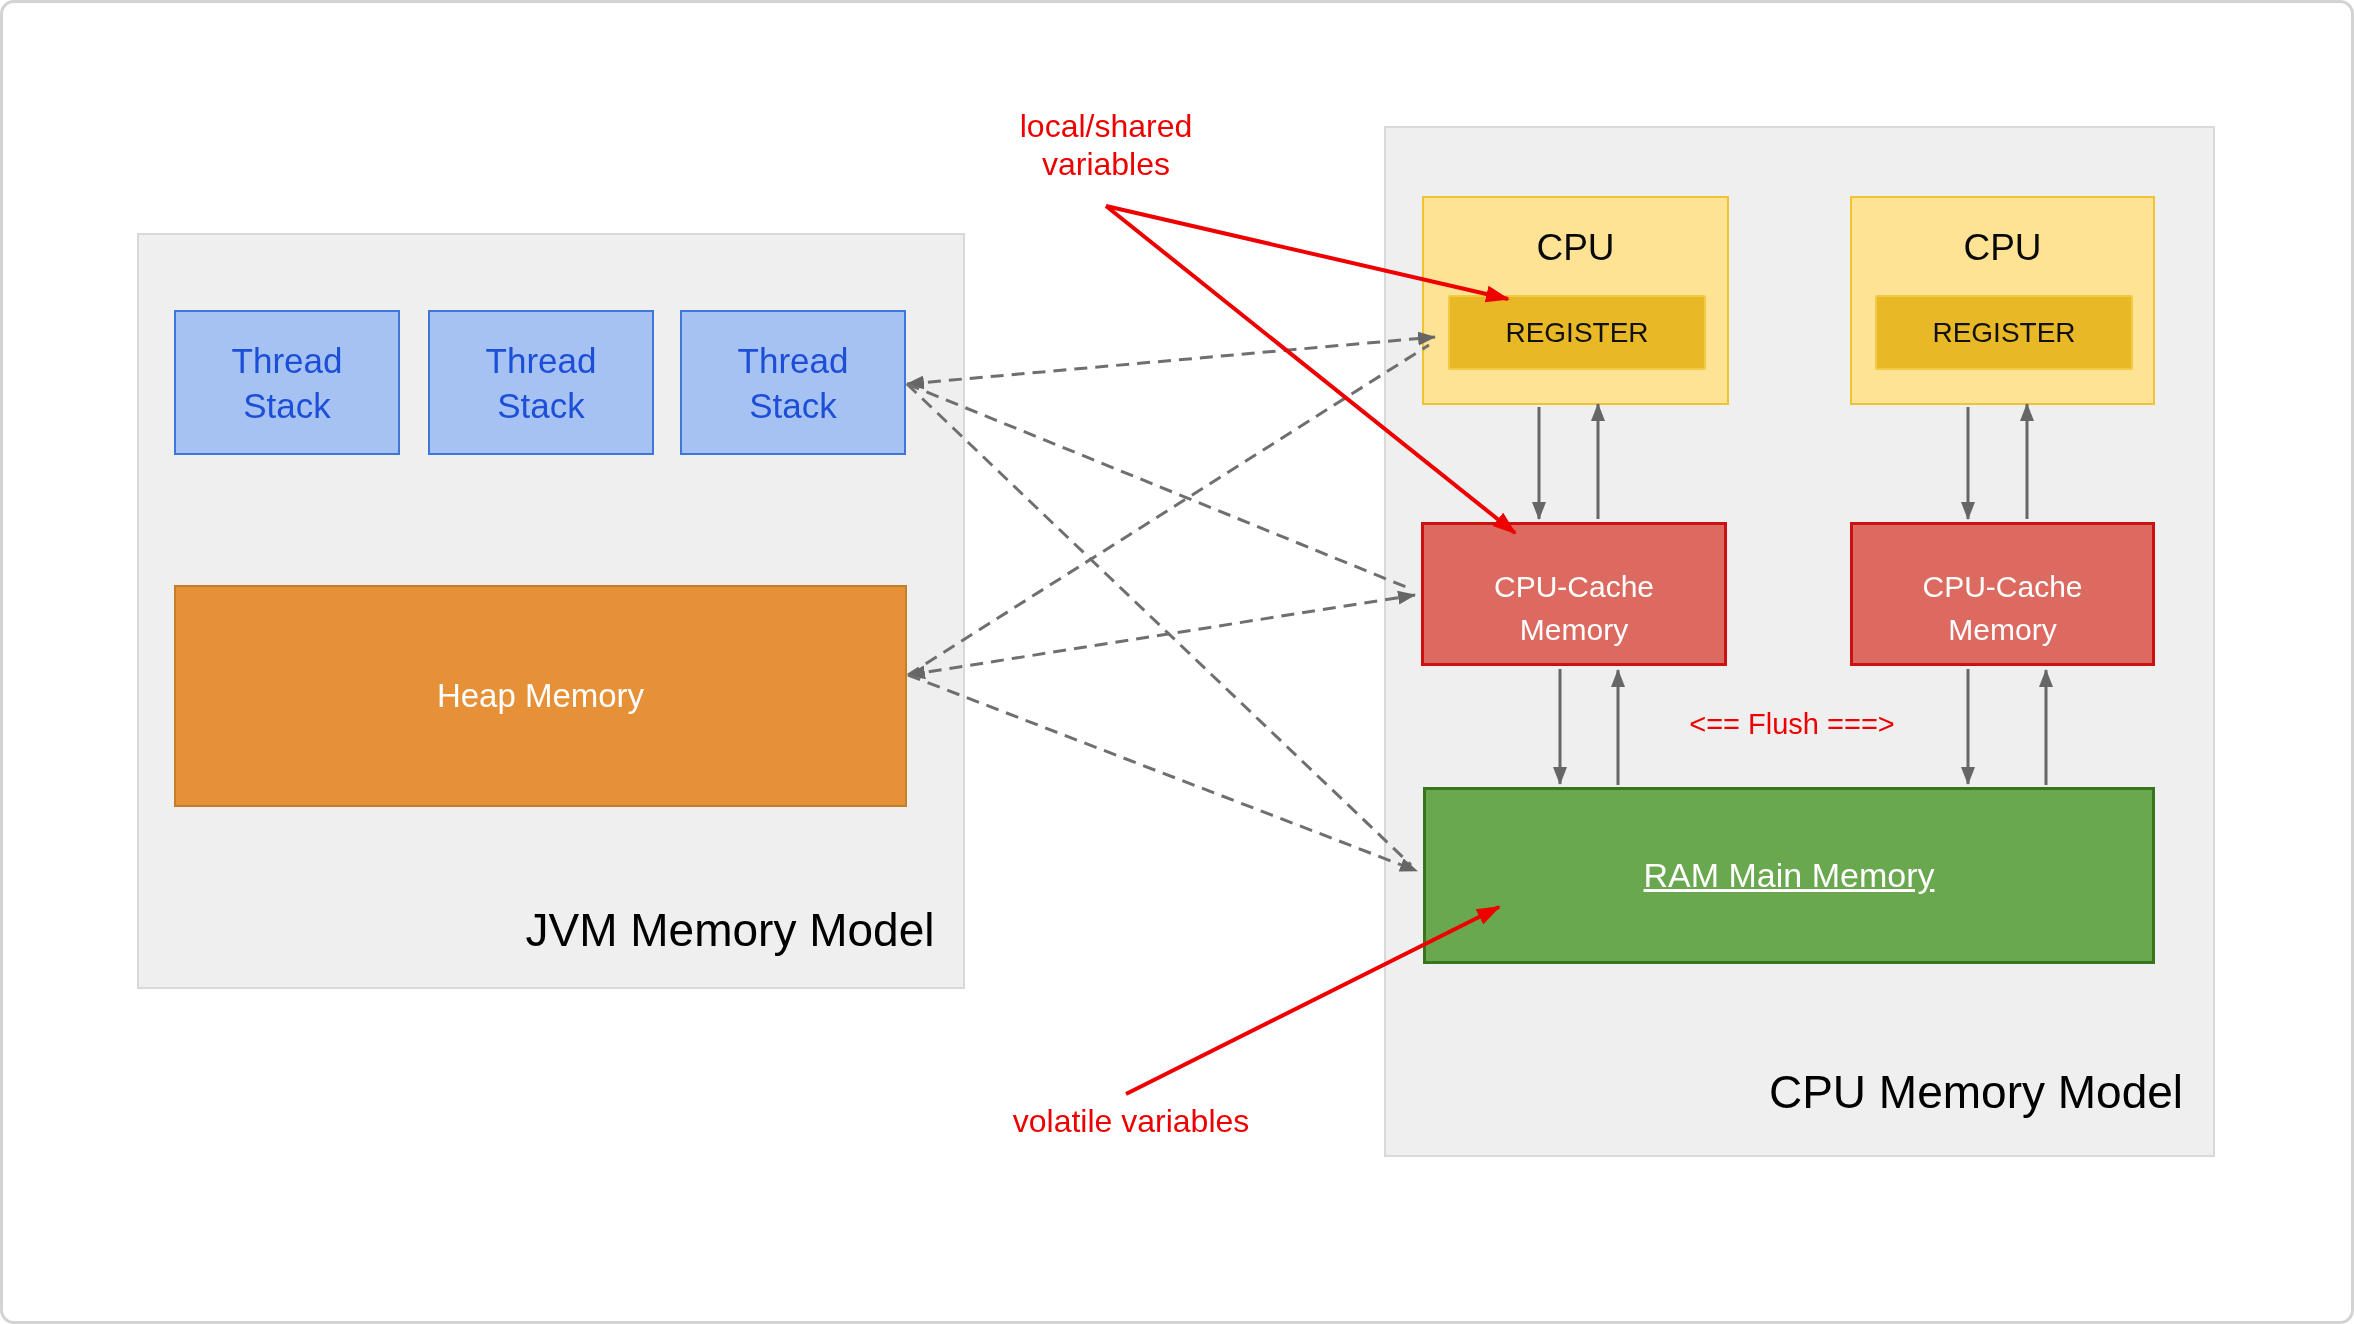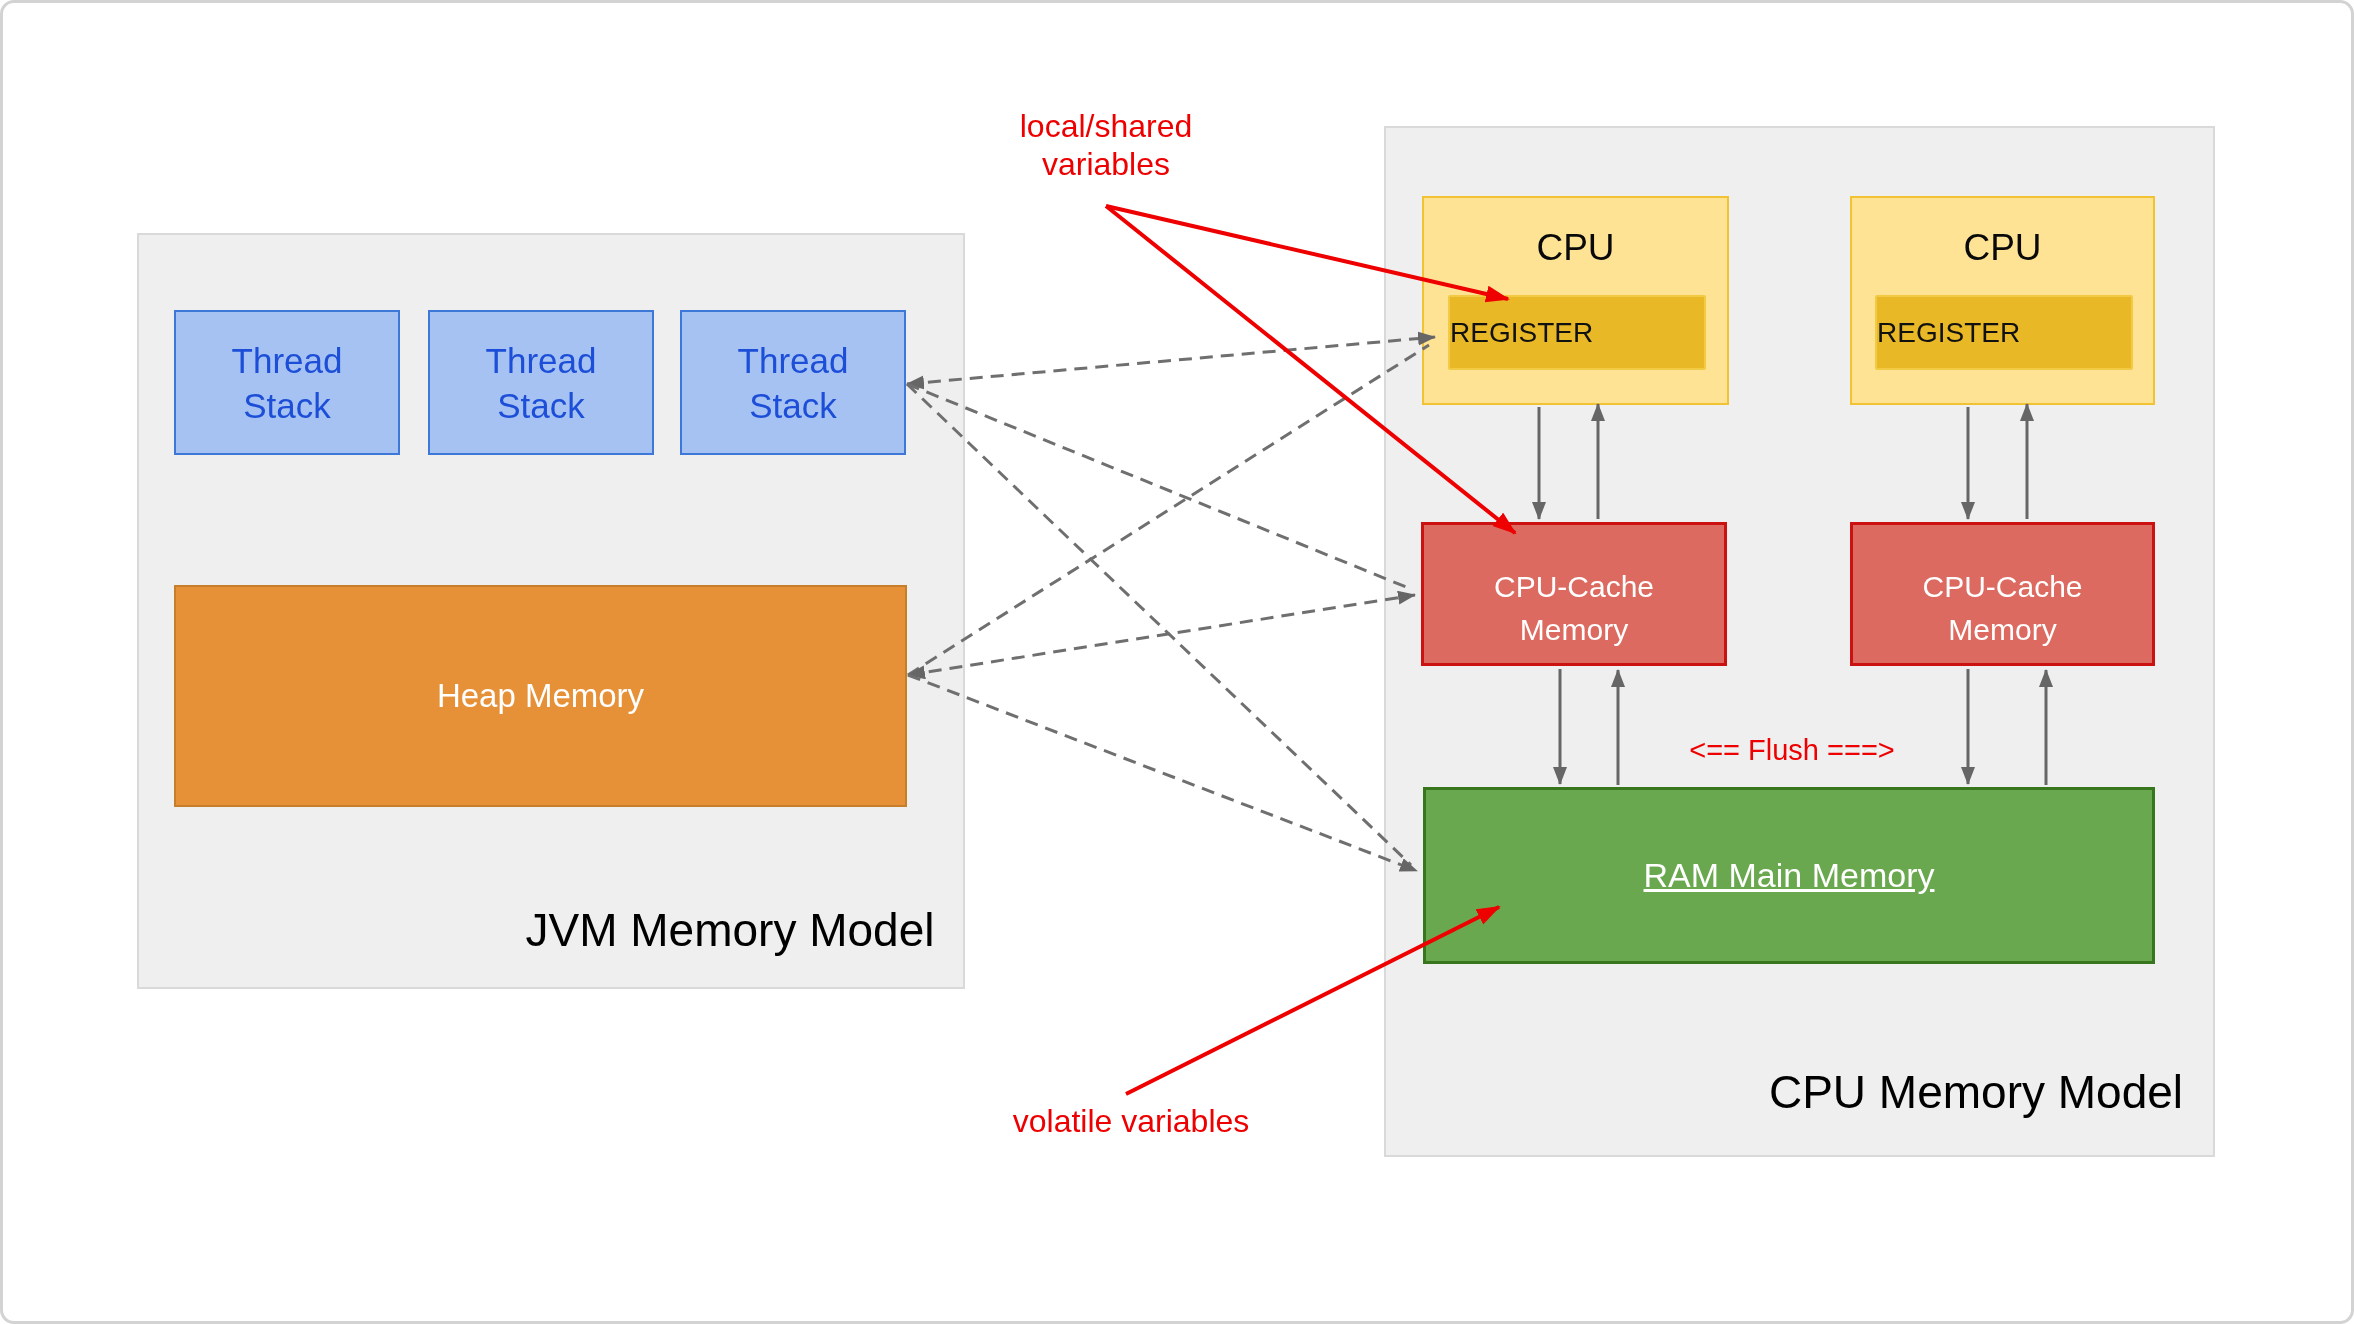--- a/index.html
+++ b/index.html
@@ -42,21 +42,21 @@
   }
   .cpu-unit{
     background:var(--cpu-fill); border:2px solid var(--cpu-border);
   }
   .cpu-title{
     position:absolute; left:0; right:0; top:2px; height:95px;
     display:flex; align-items:center; justify-content:center;
     font-size:37px; color:#090909;text-align:right;
   }
   .register{
-    position:absolute; display:flex; align-items:center; 
+    position:absolute; display:flex; align-items:center; justify-content:center;
     background:var(--register-fill); border:2px solid var(--register-border);
     border-radius:2px; font-size:28px; color:#111;
   }
   .cache{
     background:var(--cache-fill); border:3px solid var(--cache-border);
     font-size:30px; line-height:43px; color:#ffffff;
   }
   .cache .wrap{width:210px;margin-top:28px;}
   .ram{
     background:var(--ram-fill); border:3px solid var(--ram-border);
@@ -112,21 +112,21 @@
     </div>
   </div>
 
   <div class="box cache" style="left:1418px; top:519px; width:306px; height:144px;">
     <div class="wrap">CPU-Cache Memory</div>
   </div>
   <div class="box cache" style="left:1847px; top:519px; width:305px; height:144px;">
     <div class="wrap">CPU-Cache Memory</div>
   </div>
 
-  <div class="flush-label" style="left:1789px; top:747px;">&lt;== Flush ===&gt;</div>
+  <div class="flush-label" style="left:1789px; top:721px;">&lt;== Flush ===&gt;</div>
 
   <div class="box ram" style="left:1420px; top:784px; width:732px; height:177px;text-decoration:underline;">
     <span>RAM Main Memory</span>
   </div>
 
   <div class="panel-label" style="left:1973px; top:1089px;">CPU Memory Model</div>
 
   <div class="annotation" style="left:1103px; top:142px;">local/shared
 variables</div>
   <div class="annotation" style="left:1128px; top:1118px;">volatile variables</div>

